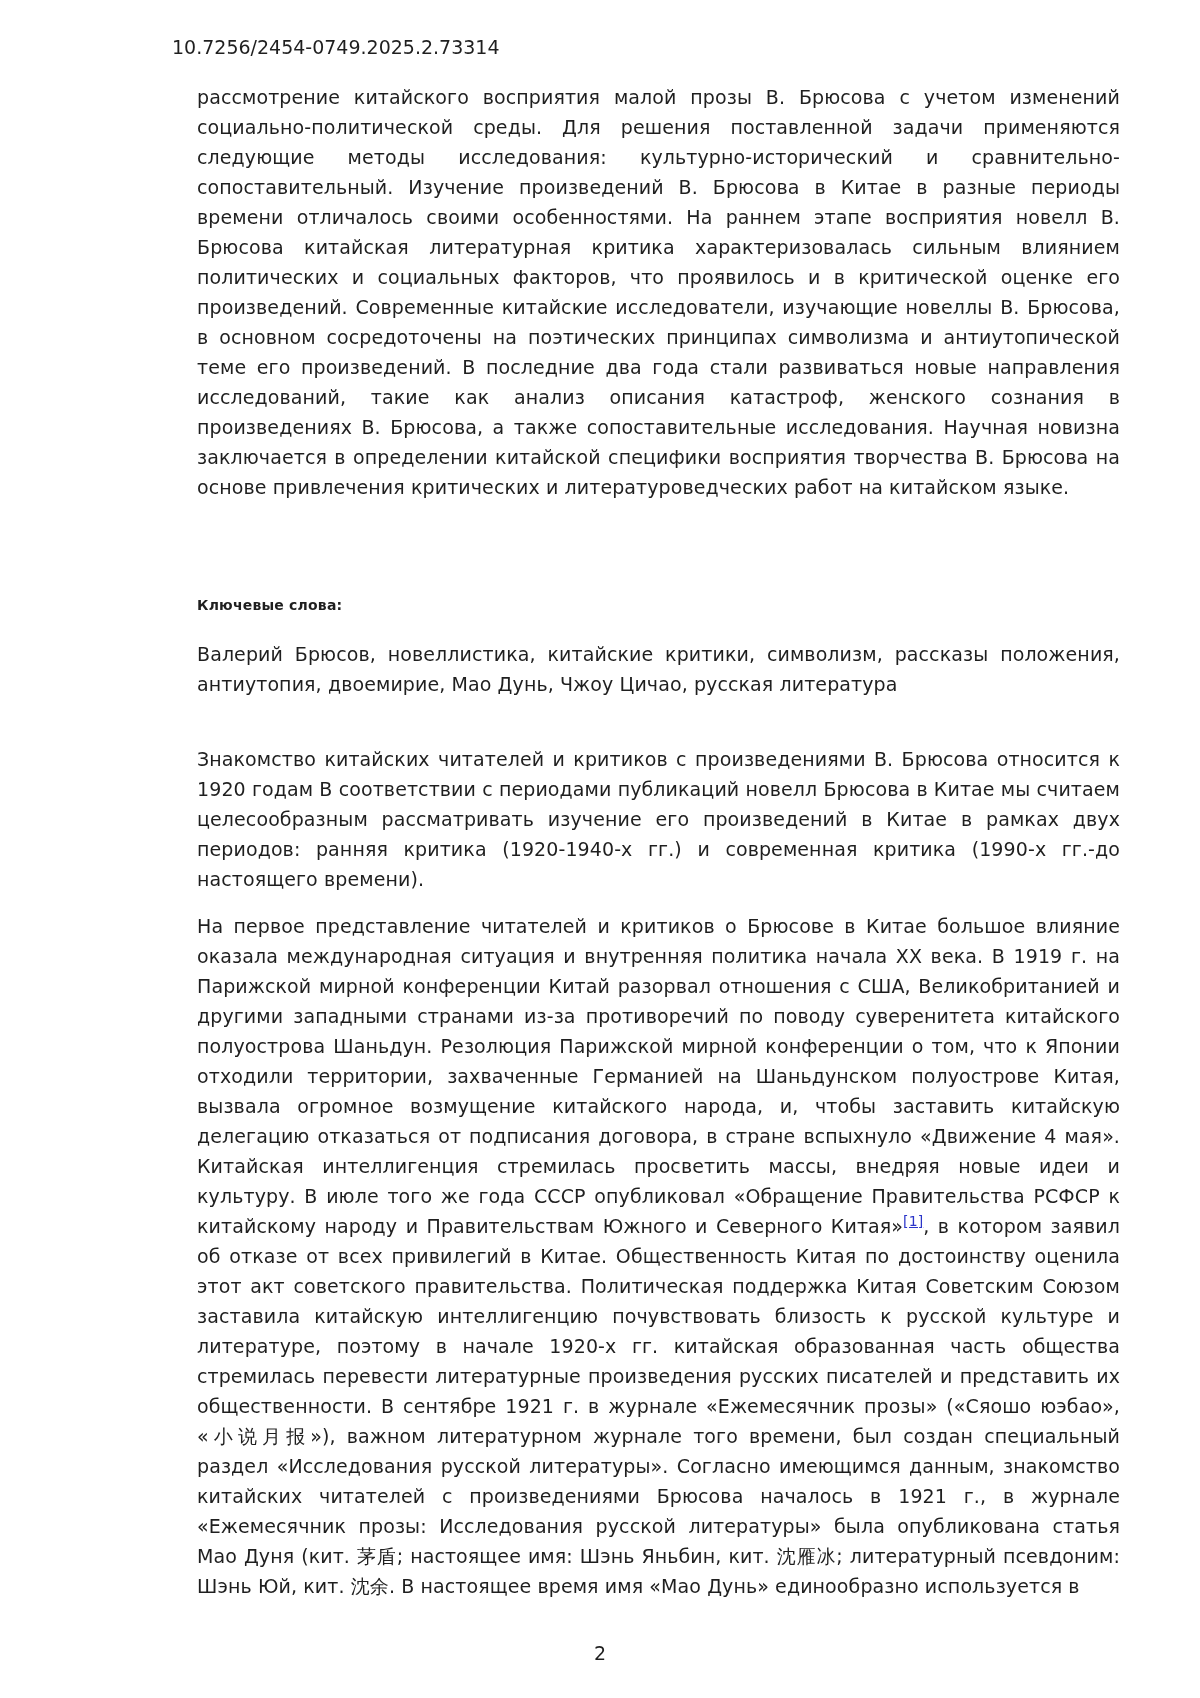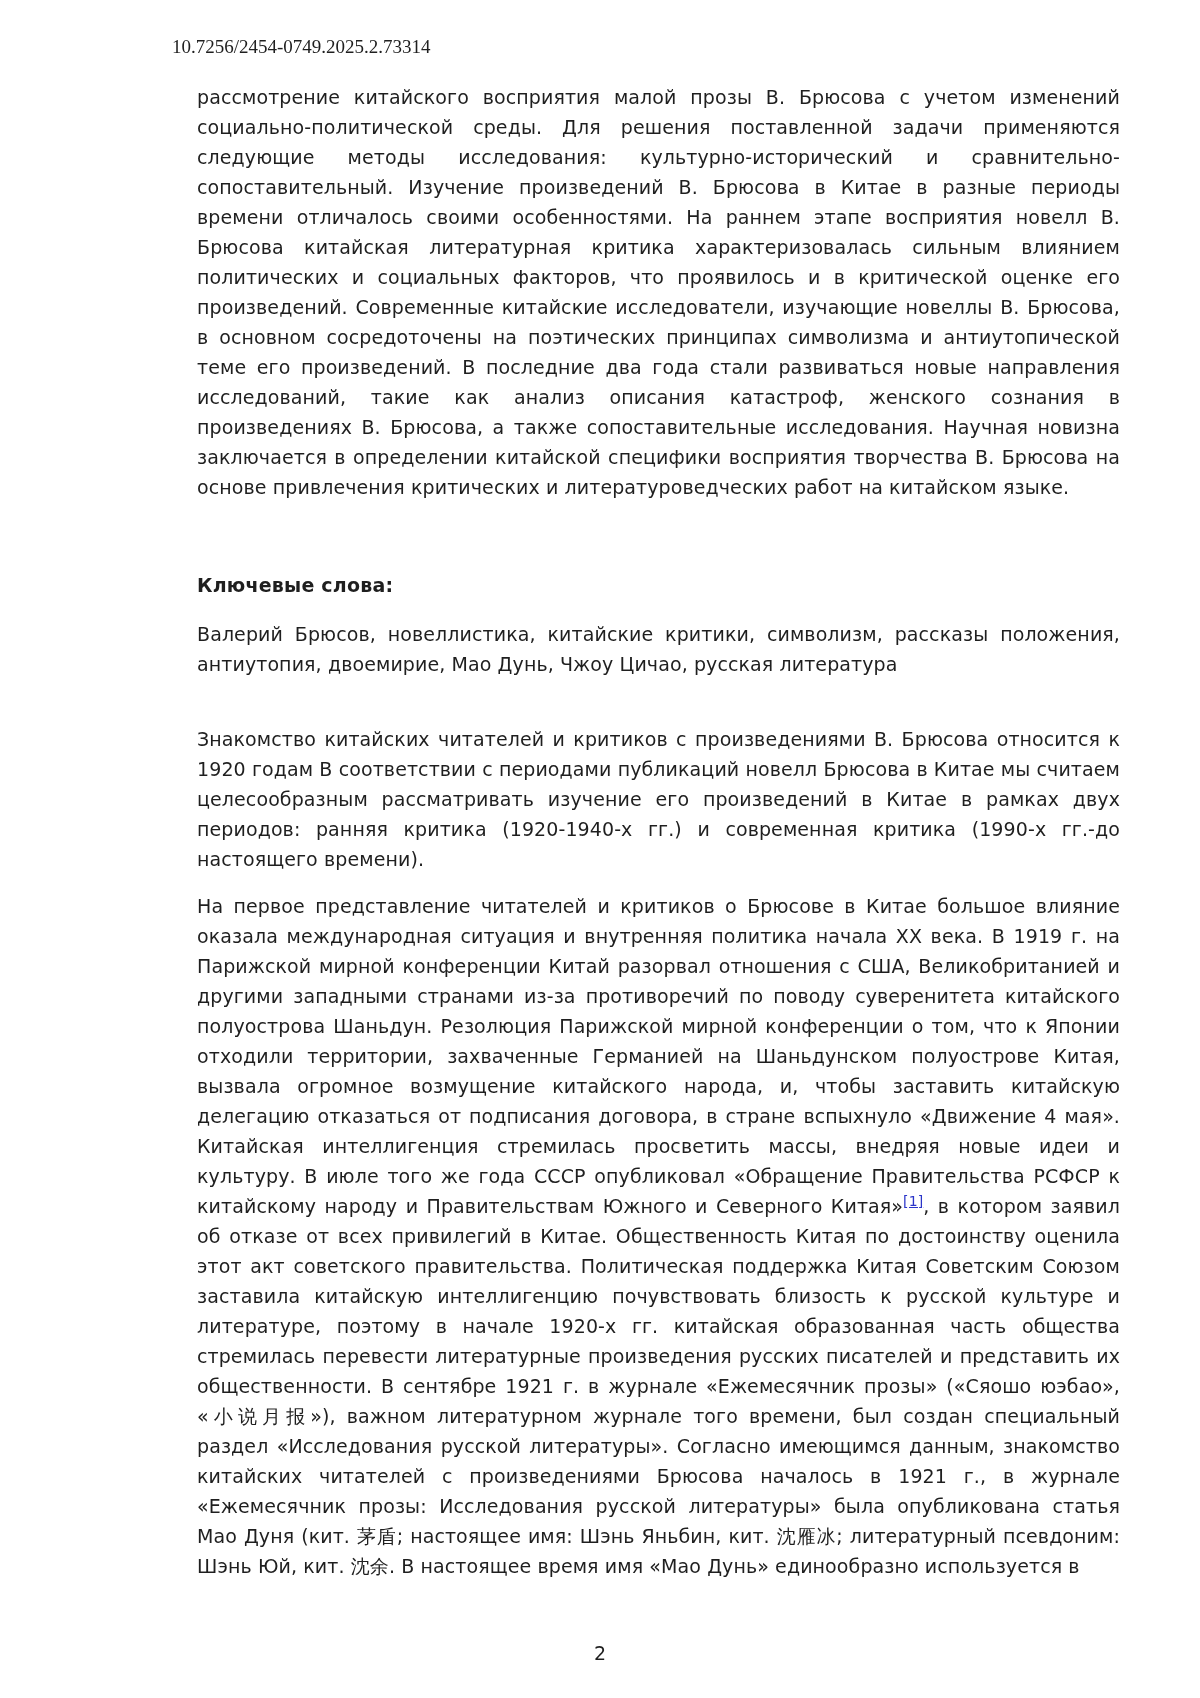--- a/index.html
+++ b/index.html
@@ -17,39 +17,38 @@
     overflow: hidden;
     box-sizing: border-box;
   }
   .page-header {
     display: flex;
     align-items: baseline;
     padding: 36px 44px 0 172px;
     font-size: 19px;
     line-height: 22px;
     white-space: nowrap;
-    font-family: Liberation Serif, serif;
   }
   .content {
     margin: 24px 80px 0 197px;
   }
   .para {
     margin: 0;
     font-size: 19px;
     line-height: 30px;
     text-align: justify;
     text-align-last: left;
     letter-spacing: 0.1px;
   }
   .abstract {
-    margin-bottom: 68px;
+    margin-bottom: 88px;
   }
   .kw-heading {
     margin: 8px 0 19px 0;
-    font-size: 19px;
+    font-size: 14px;
     line-height: 30px;
     font-weight: bold;
     letter-spacing: 0.2px;
   }
   .keywords {
     margin-bottom: 45px;
   }
   .periods {
     margin-bottom: 17px;
     margin-top: 41px;

